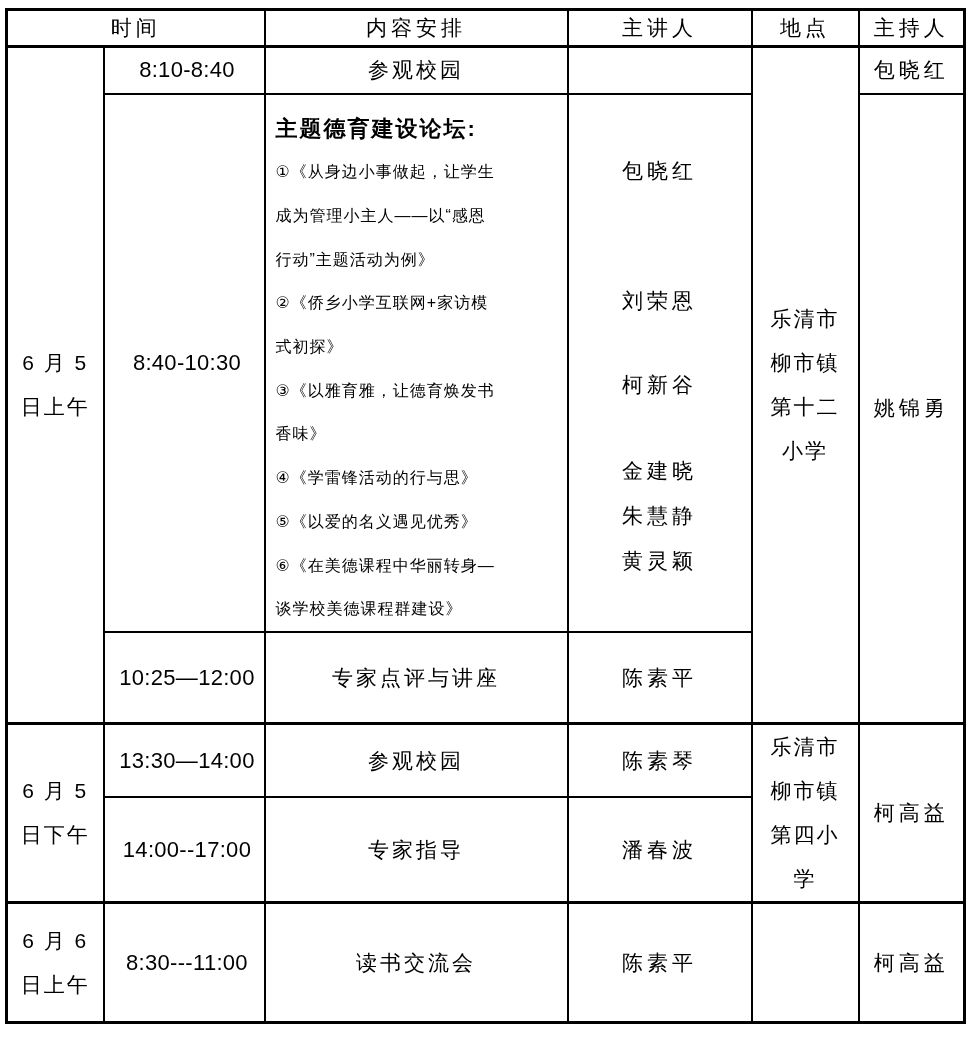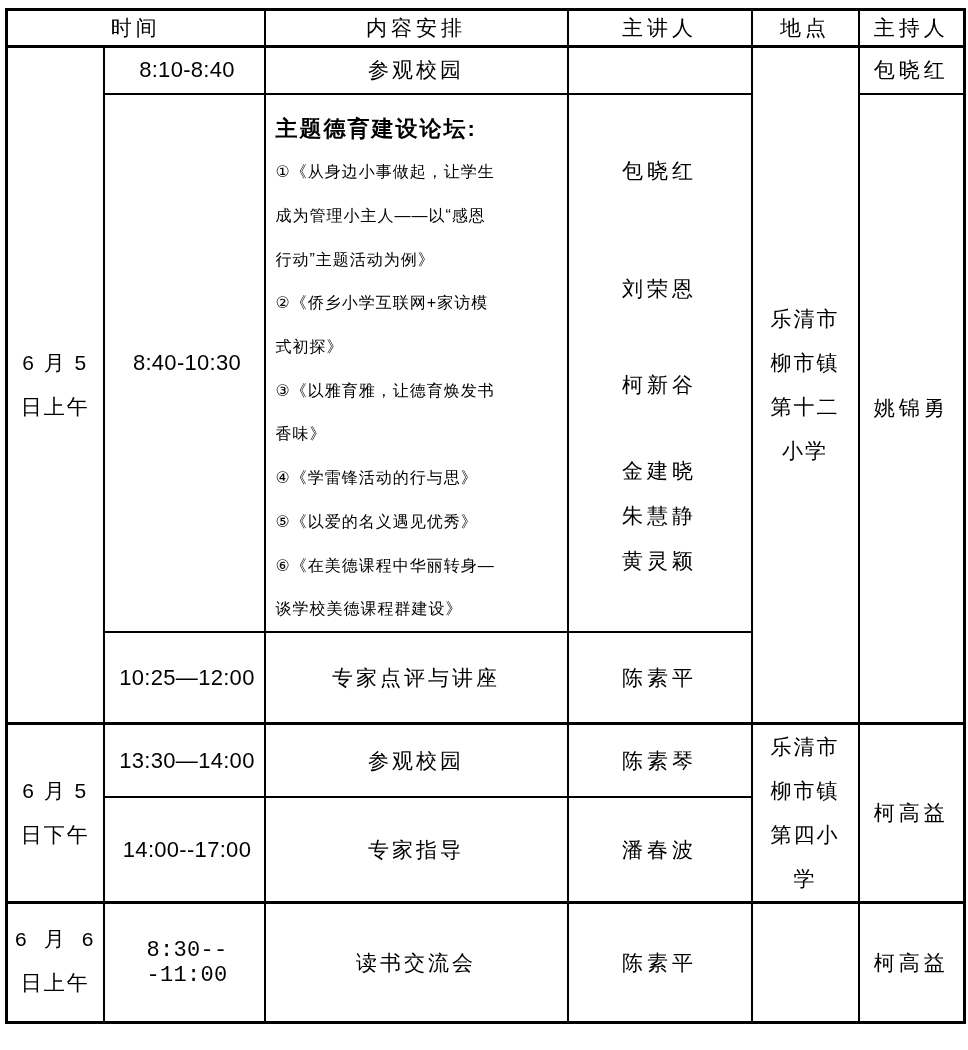--- a/index.html
+++ b/index.html
@@ -36,21 +36,21 @@
   }
   th { letter-spacing: 4px; border-bottom: 3px solid #000; }
   tr.section-start > td { border-top: 3px solid #000; }
 
   tr.row-header  { height: 37px; }
   tr.row-tour1   { height: 47px; }
   tr.row-forum   { height: 531px; }
   tr.row-review  { height: 92px; }
   tr.row-tour2   { height: 66px; }
   tr.row-guide   { height: 96px; }
-  tr.row-reading { height: 120px; font-family: Liberation Mono, monospace; }
+  tr.row-reading { height: 120px; }
 
   .time-cell { font-size: 22px; letter-spacing: 0.3px; padding-left: 6px; }
   .content-cell { letter-spacing: 3px; }
   .name-cell { letter-spacing: 4px; }
   .date-cell div, .loc-cell div {
     line-height: 44px;
     letter-spacing: 2px;
     white-space: pre;
   }
   .forum-cell {
@@ -129,21 +129,21 @@
         <div>式初探》</div>
         <div>③《以雅育雅，让德育焕发书</div>
         <div>香味》</div>
         <div>④《学雷锋活动的行与思》</div>
         <div>⑤《以爱的名义遇见优秀》</div>
         <div>⑥《在美德课程中华丽转身—</div>
         <div>谈学校美德课程群建设》</div>
       </td>
       <td class="forum-speakers">
         <div class="sp" style="top:54px">包晓红</div>
-        <div class="sp" style="top:172px">刘荣恩</div>
+        <div class="sp" style="top:184px">刘荣恩</div>
         <div class="sp" style="top:268px">柯新谷</div>
         <div class="sp" style="top:354px">金建晓</div>
         <div class="sp" style="top:399px">朱慧静</div>
         <div class="sp" style="top:444px">黄灵颖</div>
       </td>
       <td rowspan="2" class="name-cell">姚锦勇</td>
     </tr>
 
     <tr class="row-review">
       <td class="time-cell">10:25—12:00</td>

